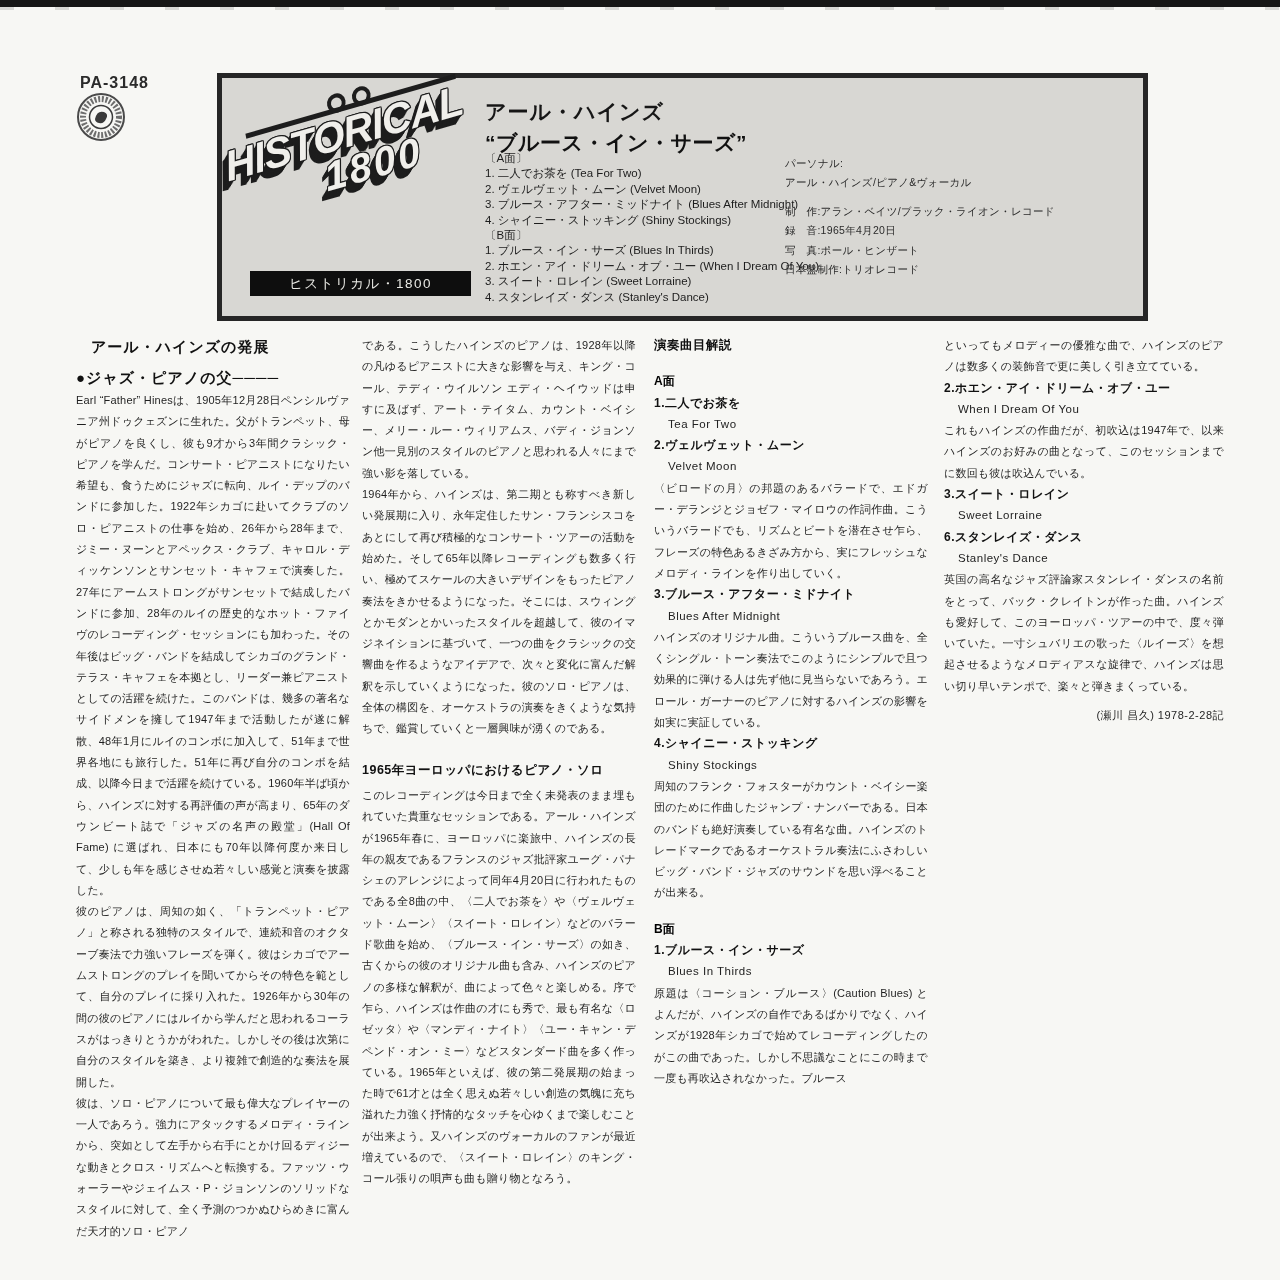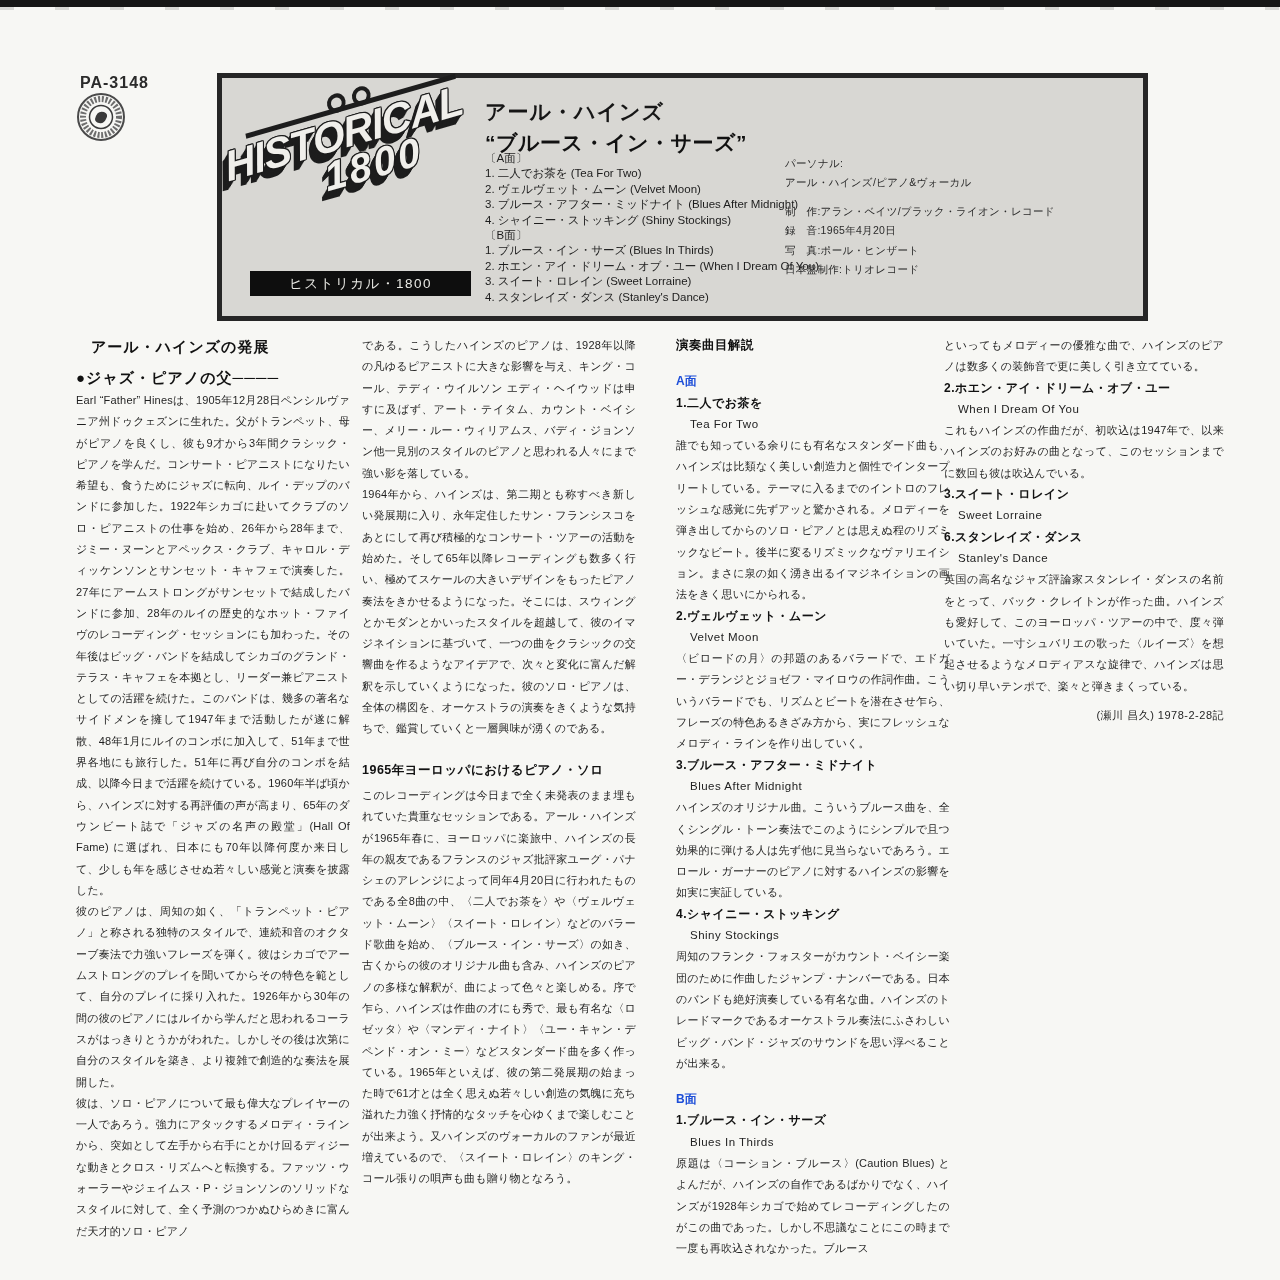--- a/index.html
+++ b/index.html
@@ -36,28 +36,28 @@
     color:#e9e9e4;font-size:13.5px;letter-spacing:1.5px;text-align:center;line-height:25px;}
   .title-block{position:absolute;left:263px;top:20px;}
   .artist{font-size:21px;font-weight:bold;letter-spacing:1px;color:#161616;}
   .album{font-size:21px;font-weight:bold;letter-spacing:.5px;color:#111;margin-top:3px;}
   .tracklist{position:absolute;left:263px;top:73px;font-size:11.5px;line-height:15.4px;color:#1c1c1c;}
   .tracklist .side-label{font-weight:normal;}
   .credits{position:absolute;left:563px;top:76px;font-size:10.5px;line-height:1.85;color:#2a2a2a;letter-spacing:.3px;}
   .credits div:nth-child(3){margin-top:9px;}
   
   .col{position:absolute;top:335px;width:274px;font-size:11px;color:#1f1f1f;}
-  #col-0{left:76px;} #col-1{left:362px;} #col-2{left:676px;} #col-3{left:944px;width:280px;}
+  #col-0{left:76px;} #col-1{left:362px;} #col-2{left:654px;} #col-3{left:944px;width:280px;}
   .blk{line-height:21.3px;}
   .blk.para{text-align:justify;text-justify:inter-ideograph;letter-spacing:.2px;}
   .blk.heading{font-weight:bold;font-size:15px;letter-spacing:1px;line-height:24px;color:#111;}
   .blk.heading-indent{font-weight:bold;font-size:15px;letter-spacing:1px;line-height:24px;color:#111;
     padding-left:15px;margin-bottom:7px;}
   .blk.subheading{font-weight:bold;font-size:12.5px;letter-spacing:.5px;margin:0 0 4px;color:#111;}
-  .blk.section{font-weight:bold;font-size:12px;color:#1d4ed8;margin-top:15px;}
+  .blk.section{font-weight:bold;font-size:12px;color:#000000;margin-top:15px;}
   .blk.track-jp{font-weight:bold;font-size:12px;letter-spacing:.5px;color:#111;}
   .blk.track-en{padding-left:14px;font-size:11.5px;letter-spacing:.5px;color:#222;}
   .blk.signature{text-align:right;margin-top:8px;letter-spacing:.5px;}
   .blk.spacer{height:20px;}
 </style>
 </head>
 <body>
 
 <div class="page">
   <div class="scan-strip"></div>
@@ -126,21 +126,20 @@
       <div class="blk para">1964年から、ハインズは、第二期とも称すべき新しい発展期に入り、永年定住したサン・フランシスコをあとにして再び積極的なコンサート・ツアーの活動を始めた。そして65年以降レコーディングも数多く行い、極めてスケールの大きいデザインをもったピアノ奏法をきかせるようになった。そこには、スウィングとかモダンとかいったスタイルを超越して、彼のイマジネイションに基づいて、一つの曲をクラシックの交響曲を作るようなアイデアで、次々と変化に富んだ解釈を示していくようになった。彼のソロ・ピアノは、全体の構図を、オーケストラの演奏をきくような気持ちで、鑑賞していくと一層興味が湧くのである。</div>
       <div class="blk spacer"></div>
       <div class="blk subheading">1965年ヨーロッパにおけるピアノ・ソロ</div>
       <div class="blk para">このレコーディングは今日まで全く未発表のまま埋もれていた貴重なセッションである。アール・ハインズが1965年春に、ヨーロッパに楽旅中、ハインズの長年の親友であるフランスのジャズ批評家ユーグ・パナシェのアレンジによって同年4月20日に行われたものである全8曲の中、〈二人でお茶を〉や〈ヴェルヴェット・ムーン〉〈スイート・ロレイン〉などのバラード歌曲を始め、〈ブルース・イン・サーズ〉の如き、古くからの彼のオリジナル曲も含み、ハインズのピアノの多様な解釈が、曲によって色々と楽しめる。序で乍ら、ハインズは作曲の才にも秀で、最も有名な〈ロゼッタ〉や〈マンディ・ナイト〉〈ユー・キャン・デペンド・オン・ミー〉などスタンダード曲を多く作っている。1965年といえば、彼の第二発展期の始まった時で61才とは全く思えぬ若々しい創造の気魄に充ち溢れた力強く抒情的なタッチを心ゆくまで楽しむことが出来よう。又ハインズのヴォーカルのファンが最近増えているので、〈スイート・ロレイン〉のキング・コール張りの唄声も曲も贈り物となろう。</div>
     </div>
   <div class="col" id="col-2">
       <div class="blk subheading">演奏曲目解説</div>
       <div class="blk section">A面</div>
       <div class="blk track-jp">1.二人でお茶を</div>
       <div class="blk track-en">Tea For Two</div>
-      <div class="blk para">誰でも知っている余りにも有名なスタンダード曲も、ハインズは比類なく美しい創造力と個性でインタープリートしている。テーマに入るまでのイントロのフレッシュな感覚に先ずアッと驚かされる。メロディーを弾き出してからのソロ・ピアノとは思えぬ程のリズミックなビート。後半に変るリズミックなヴァリエイション。まさに泉の如く湧き出るイマジネイションの画法をきく思いにかられる。</div>
       <div class="blk track-jp">2.ヴェルヴェット・ムーン</div>
       <div class="blk track-en">Velvet Moon</div>
       <div class="blk para">〈ビロードの月〉の邦題のあるバラードで、エドガー・デランジとジョゼフ・マイロウの作詞作曲。こういうバラードでも、リズムとビートを潜在させ乍ら、フレーズの特色あるきざみ方から、実にフレッシュなメロディ・ラインを作り出していく。</div>
       <div class="blk track-jp">3.ブルース・アフター・ミドナイト</div>
       <div class="blk track-en">Blues After Midnight</div>
       <div class="blk para">ハインズのオリジナル曲。こういうブルース曲を、全くシングル・トーン奏法でこのようにシンプルで且つ効果的に弾ける人は先ず他に見当らないであろう。エロール・ガーナーのピアノに対するハインズの影響を如実に実証している。</div>
       <div class="blk track-jp">4.シャイニー・ストッキング</div>
       <div class="blk track-en">Shiny Stockings</div>
       <div class="blk para">周知のフランク・フォスターがカウント・ベイシー楽団のために作曲したジャンプ・ナンバーである。日本のバンドも絶好演奏している有名な曲。ハインズのトレードマークであるオーケストラル奏法にふさわしいビッグ・バンド・ジャズのサウンドを思い浮べることが出来る。</div>
       <div class="blk section">B面</div>

